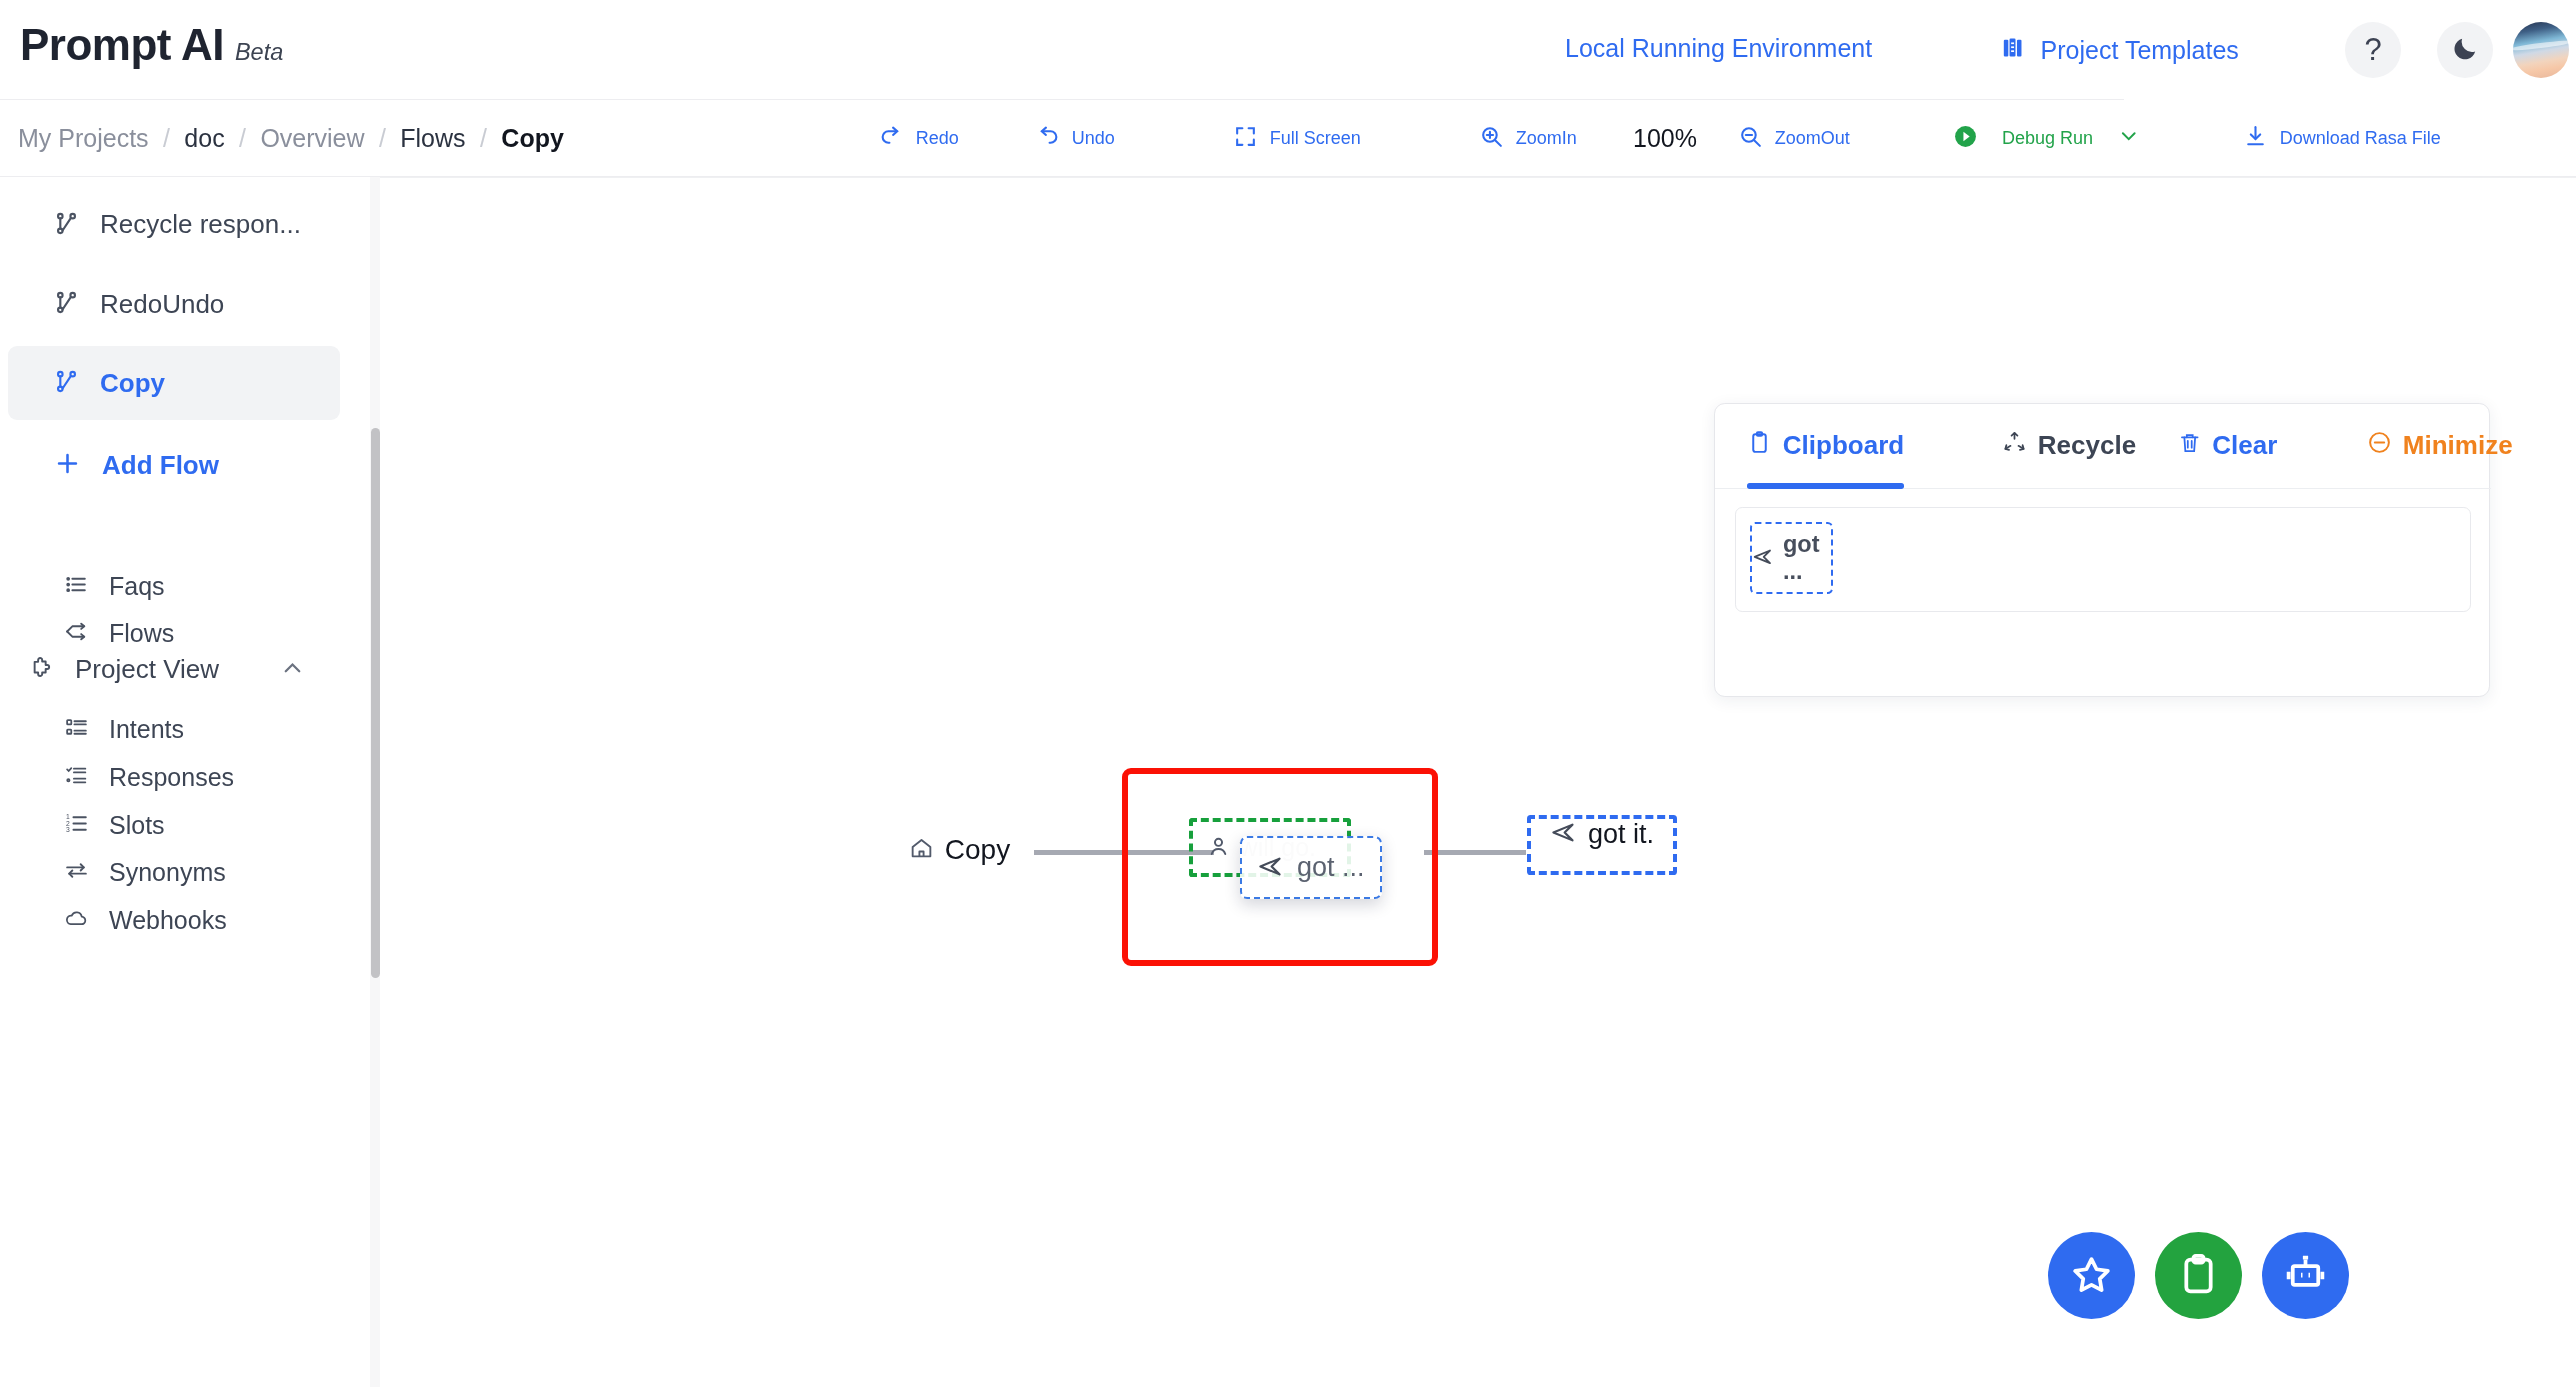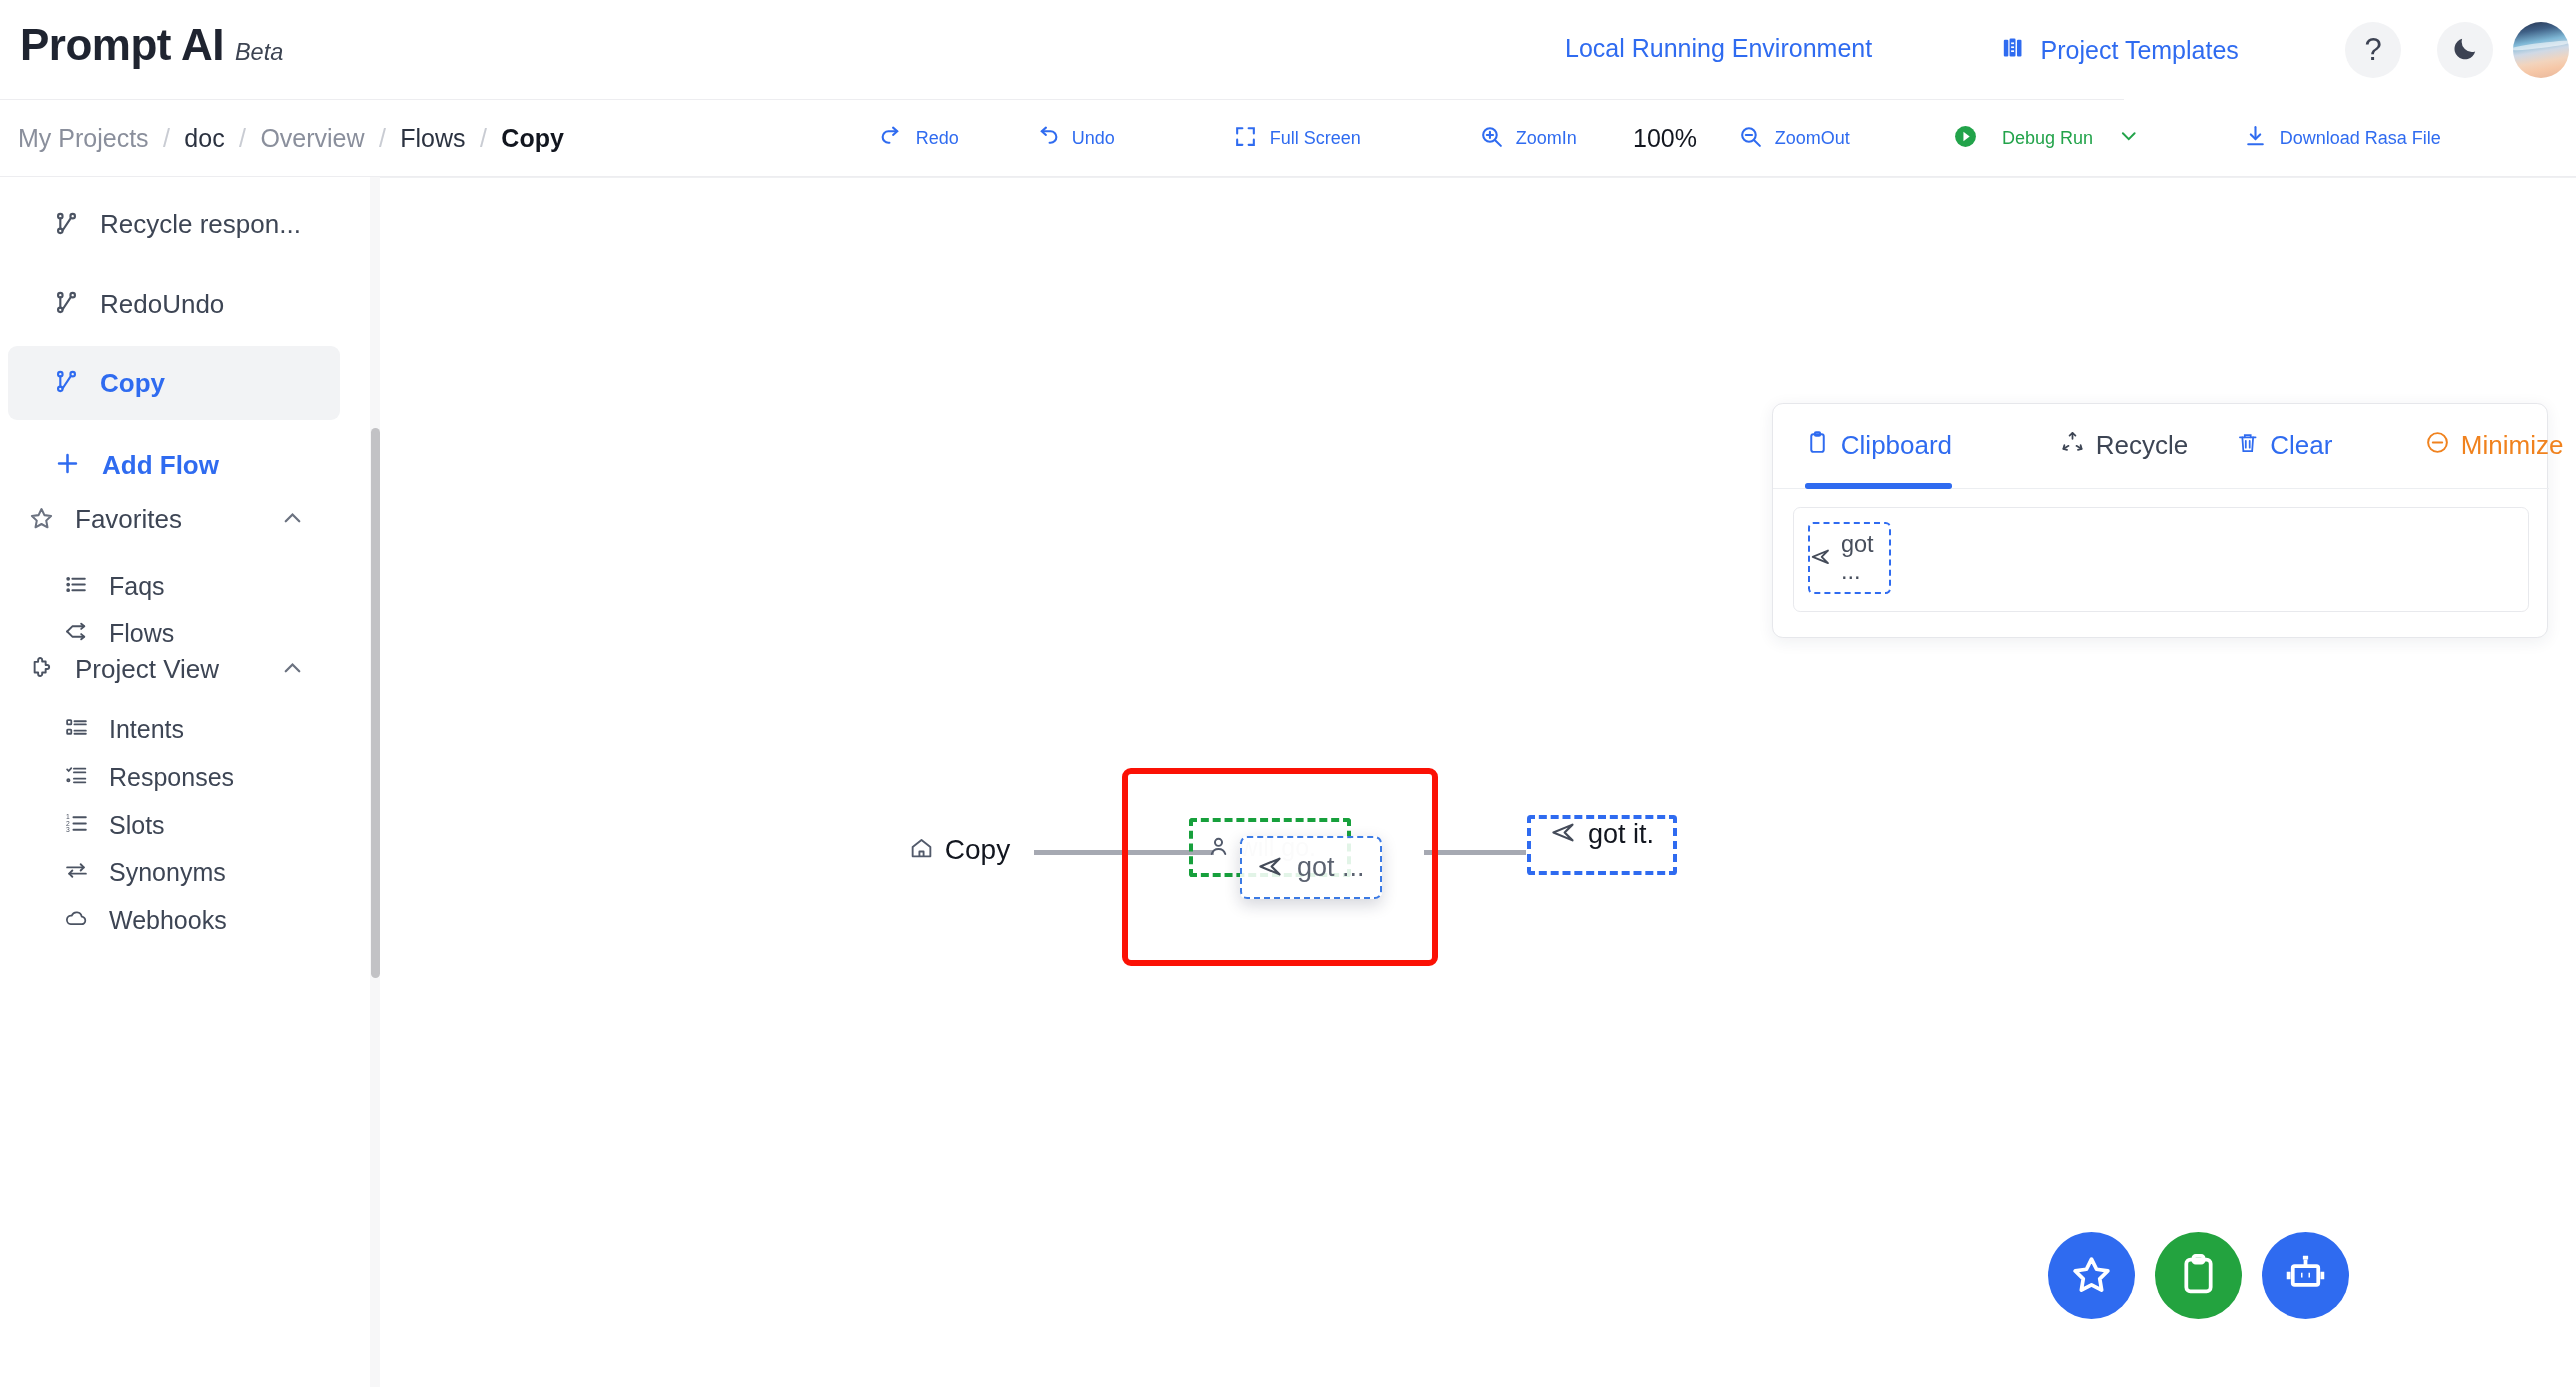--- a/index.html
+++ b/index.html
@@ -156,23 +156,24 @@
   .node-bot {
     position: absolute; left: 1147px; top: 637px; width: 150px; height: 60px;
     border: 4.5px dashed #2f6bf0; border-radius: 3.6px;
     display: flex; justify-content: center; gap: 10.8px;
     cursor: pointer; background: #ffffff;
   }
   .node-bot .lbl { font-size: 27px; color: #12161f; }
 
   
   .clip-panel {
-    position: absolute; left: 1392px; top: 225px; width: 776px; height: 235px;
+    position: absolute; left: 1334px; top: 225px; width: 776px; height: 294px;
     background: #ffffff; border: 0.9px solid #e6e7eb; border-radius: 10.8px;
     box-shadow: 0 3.6px 16px rgba(30,40,70,.07);
+    font-weight: bold;
   }
   .clip-tabs {
     position: absolute; left: 0; top: 0; width: 776px; height: 85px;
     border-bottom: 0.9px solid #eceef1; display: flex; align-items: center;
   }
   .clip-tab {
     position: absolute; top: 20px; display: flex; align-items: center; gap: 10.8px;
     font-size: 26px; cursor: pointer; white-space: nowrap; height: 43px;
   }
   #clip-tab-clipboard { left: 32px; color: #2f6bf0; }
@@ -385,33 +386,20 @@
 
   <div class="side-item accent" style="top:251px">
     <span>
       <svg width="29" height="29" viewBox="0 0 24 24" fill="none" stroke="#2f6bf0" stroke-width="2.1" stroke-linecap="round">
         <path d="M12 5v14M5 12h14"></path>
       </svg>
     </span>
     <span class="lbl">Add Flow</span>
   </div>
 
-  <div class="side-group" style="top:310px">
-    <span>
-      <svg width="27" height="27" viewBox="0 0 24 24" fill="none" stroke="#6b7280" stroke-width="1.8" stroke-linejoin="round">
-        <path d="M12 3.6l2.6 5.4 5.9.8-4.3 4.1 1.1 5.9-5.3-2.9-5.3 2.9 1.1-5.9L3.5 9.8l5.9-.8z"></path>
-      </svg>
-    </span>
-    <span class="lbl">Favorites</span>
-    <span class="chev">
-      <svg width="27" height="27" viewBox="0 0 24 24" fill="none" stroke="#6b7280" stroke-width="2" stroke-linecap="round">
-          <path d="M6 14.5l6-6 6 6"></path>
-        </svg>
-    </span>
-  </div>
 
   <div class="side-sub" style="top:373px">
     <span>
       <svg width="25" height="25" viewBox="0 0 24 24" fill="none" stroke="#4b5362" stroke-width="1.8" stroke-linecap="round">
         <circle cx="4" cy="6.5" r="0.9"></circle>
           <circle cx="4" cy="12" r="0.9"></circle>
           <circle cx="4" cy="17.5" r="0.9"></circle>
         <path d="M8 6.5h12M8 12h12M8 17.5h12"></path>
       </svg>
     </span>

